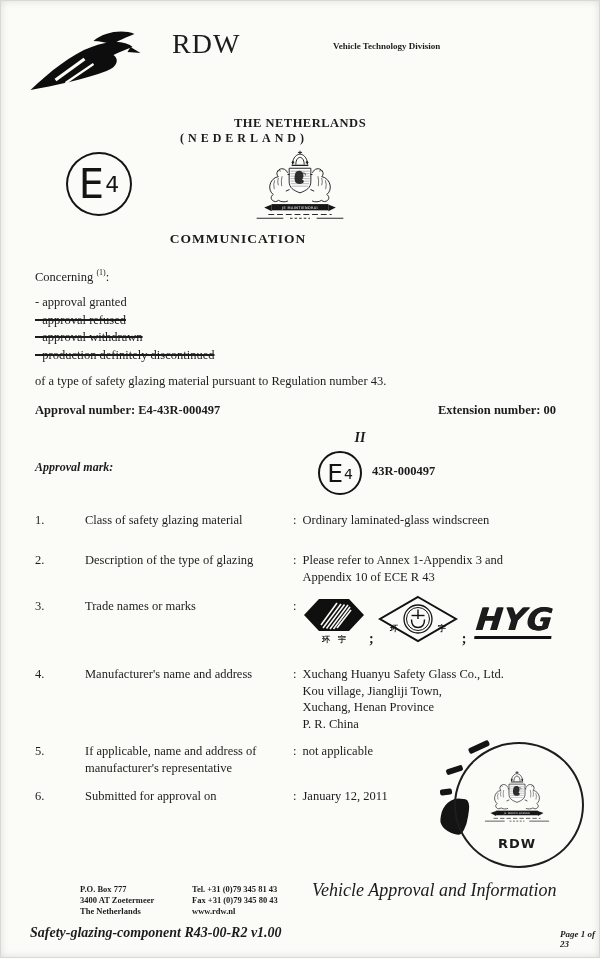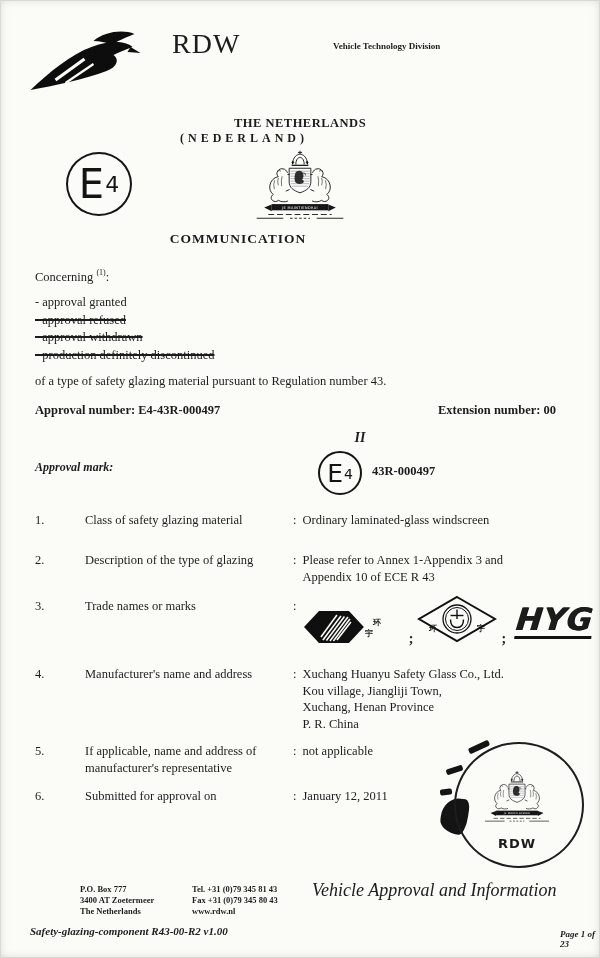--- a/index.html
+++ b/index.html
@@ -45,21 +45,21 @@
   .mark-code{left:372px;top:464px;font-size:12.5px;font-weight:bold;}
 
   
   .row{position:absolute;left:0;top:0;width:600px;font-size:12.5px;line-height:16.5px;}
   .row .no{position:absolute;left:35px;}
   .row .label{position:absolute;left:85px;width:205px;}
   .row .val{position:absolute;left:293px;width:285px;display:flex;gap:6px;}
 
   
   .logos{left:303px;top:591px;width:290px;height:62px;display:flex;align-items:flex-end;}
-  .mark1{display:flex;align-items:center;margin-bottom:8px;}
+  .mark1{display:flex;flex-direction:column;align-items:center;margin-bottom:8px;}
   .mark1 .cap{font-size:8px;font-weight:bold;letter-spacing:8px;margin-top:1px;text-indent:8px;}
   .semi{font-size:14px;font-weight:bold;margin:0 4px 6px 4px;}
   .mark2{display:flex;flex-direction:column;align-items:center;margin-bottom:10px;}
   .hyg{font-family:"DejaVu Sans","Liberation Sans",sans-serif;font-weight:bold;font-style:italic;
        font-size:31px;letter-spacing:1px;transform:skewX(-6deg);margin:0 0 14px 6px;line-height:1;
        text-shadow:1px 0 0 #111;}
 
   
   .stamp{left:438px;top:740px;width:152px;height:134px;}
   .stamp .ring{position:absolute;left:16px;top:2px;width:126px;height:122px;border:2.5px solid #1d1d1d;border-radius:50%;}
@@ -70,21 +70,21 @@
   .ink1{left:30px;top:4px;width:22px;height:6px;transform:rotate(-25deg);}
   .ink2{left:8px;top:27px;width:17px;height:6px;transform:rotate(-18deg);}
   .ink3{left:2px;top:49px;width:12px;height:6px;transform:rotate(-8deg);}
   .ink4{left:3px;top:58px;width:27px;height:36px;border-radius:70% 20% 30% 80%/60% 30% 60% 40%;transform:rotate(8deg);}
 
   
   .f-col{font-size:8.5px;font-weight:bold;line-height:11px;}
   .f1{left:80px;top:884px;}
   .f2{left:192px;top:884px;}
   .dept{left:312px;top:880px;font-size:18px;font-style:italic;font-weight:500;}
-  .docref{left:30px;top:925px;font-size:11px;font-style:italic;font-weight:bold;}
+  .docref{left:30px;top:925px;font-size:14px;font-style:italic;font-weight:bold;}
   .pageno{left:512px;top:929px;font-size:9px;font-style:italic;font-weight:bold;margin-left:48px;}
 </style>
 </head>
 <body>
 
 <svg width="0" height="0" style="position:absolute" aria-hidden="true">
   <defs>
     <symbol id="coat-of-arms" viewBox="0 0 120 92">
       <g stroke="#161616" fill="none" stroke-width="1.1">
 

